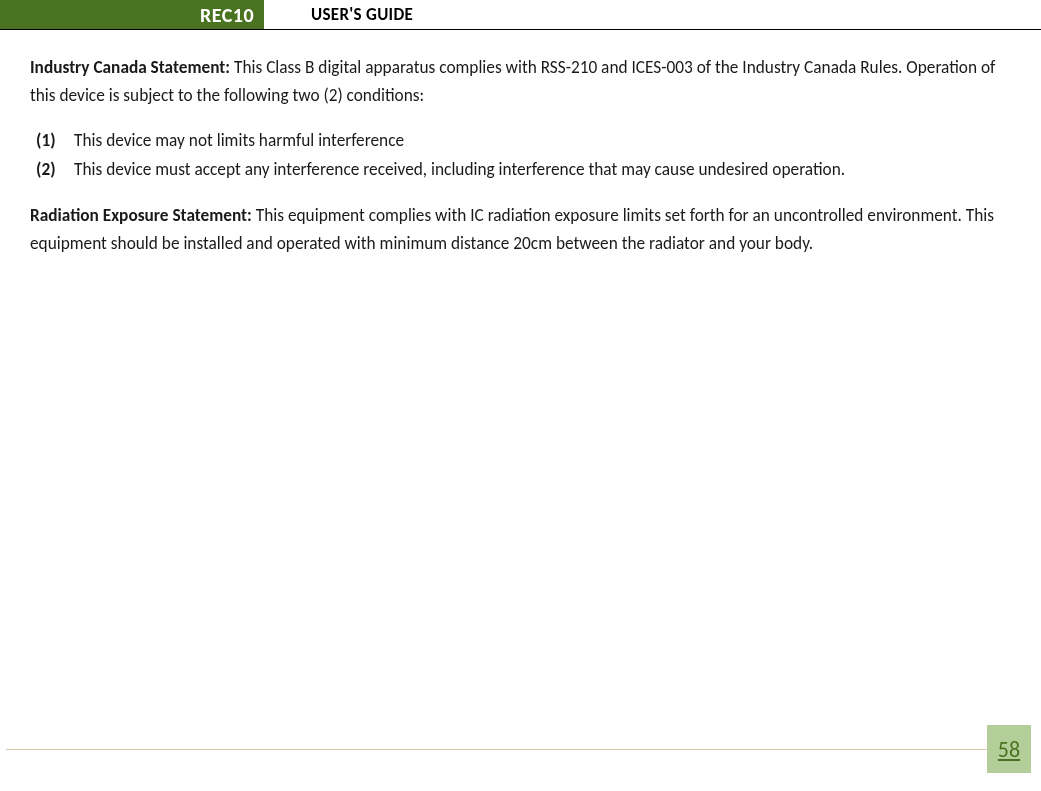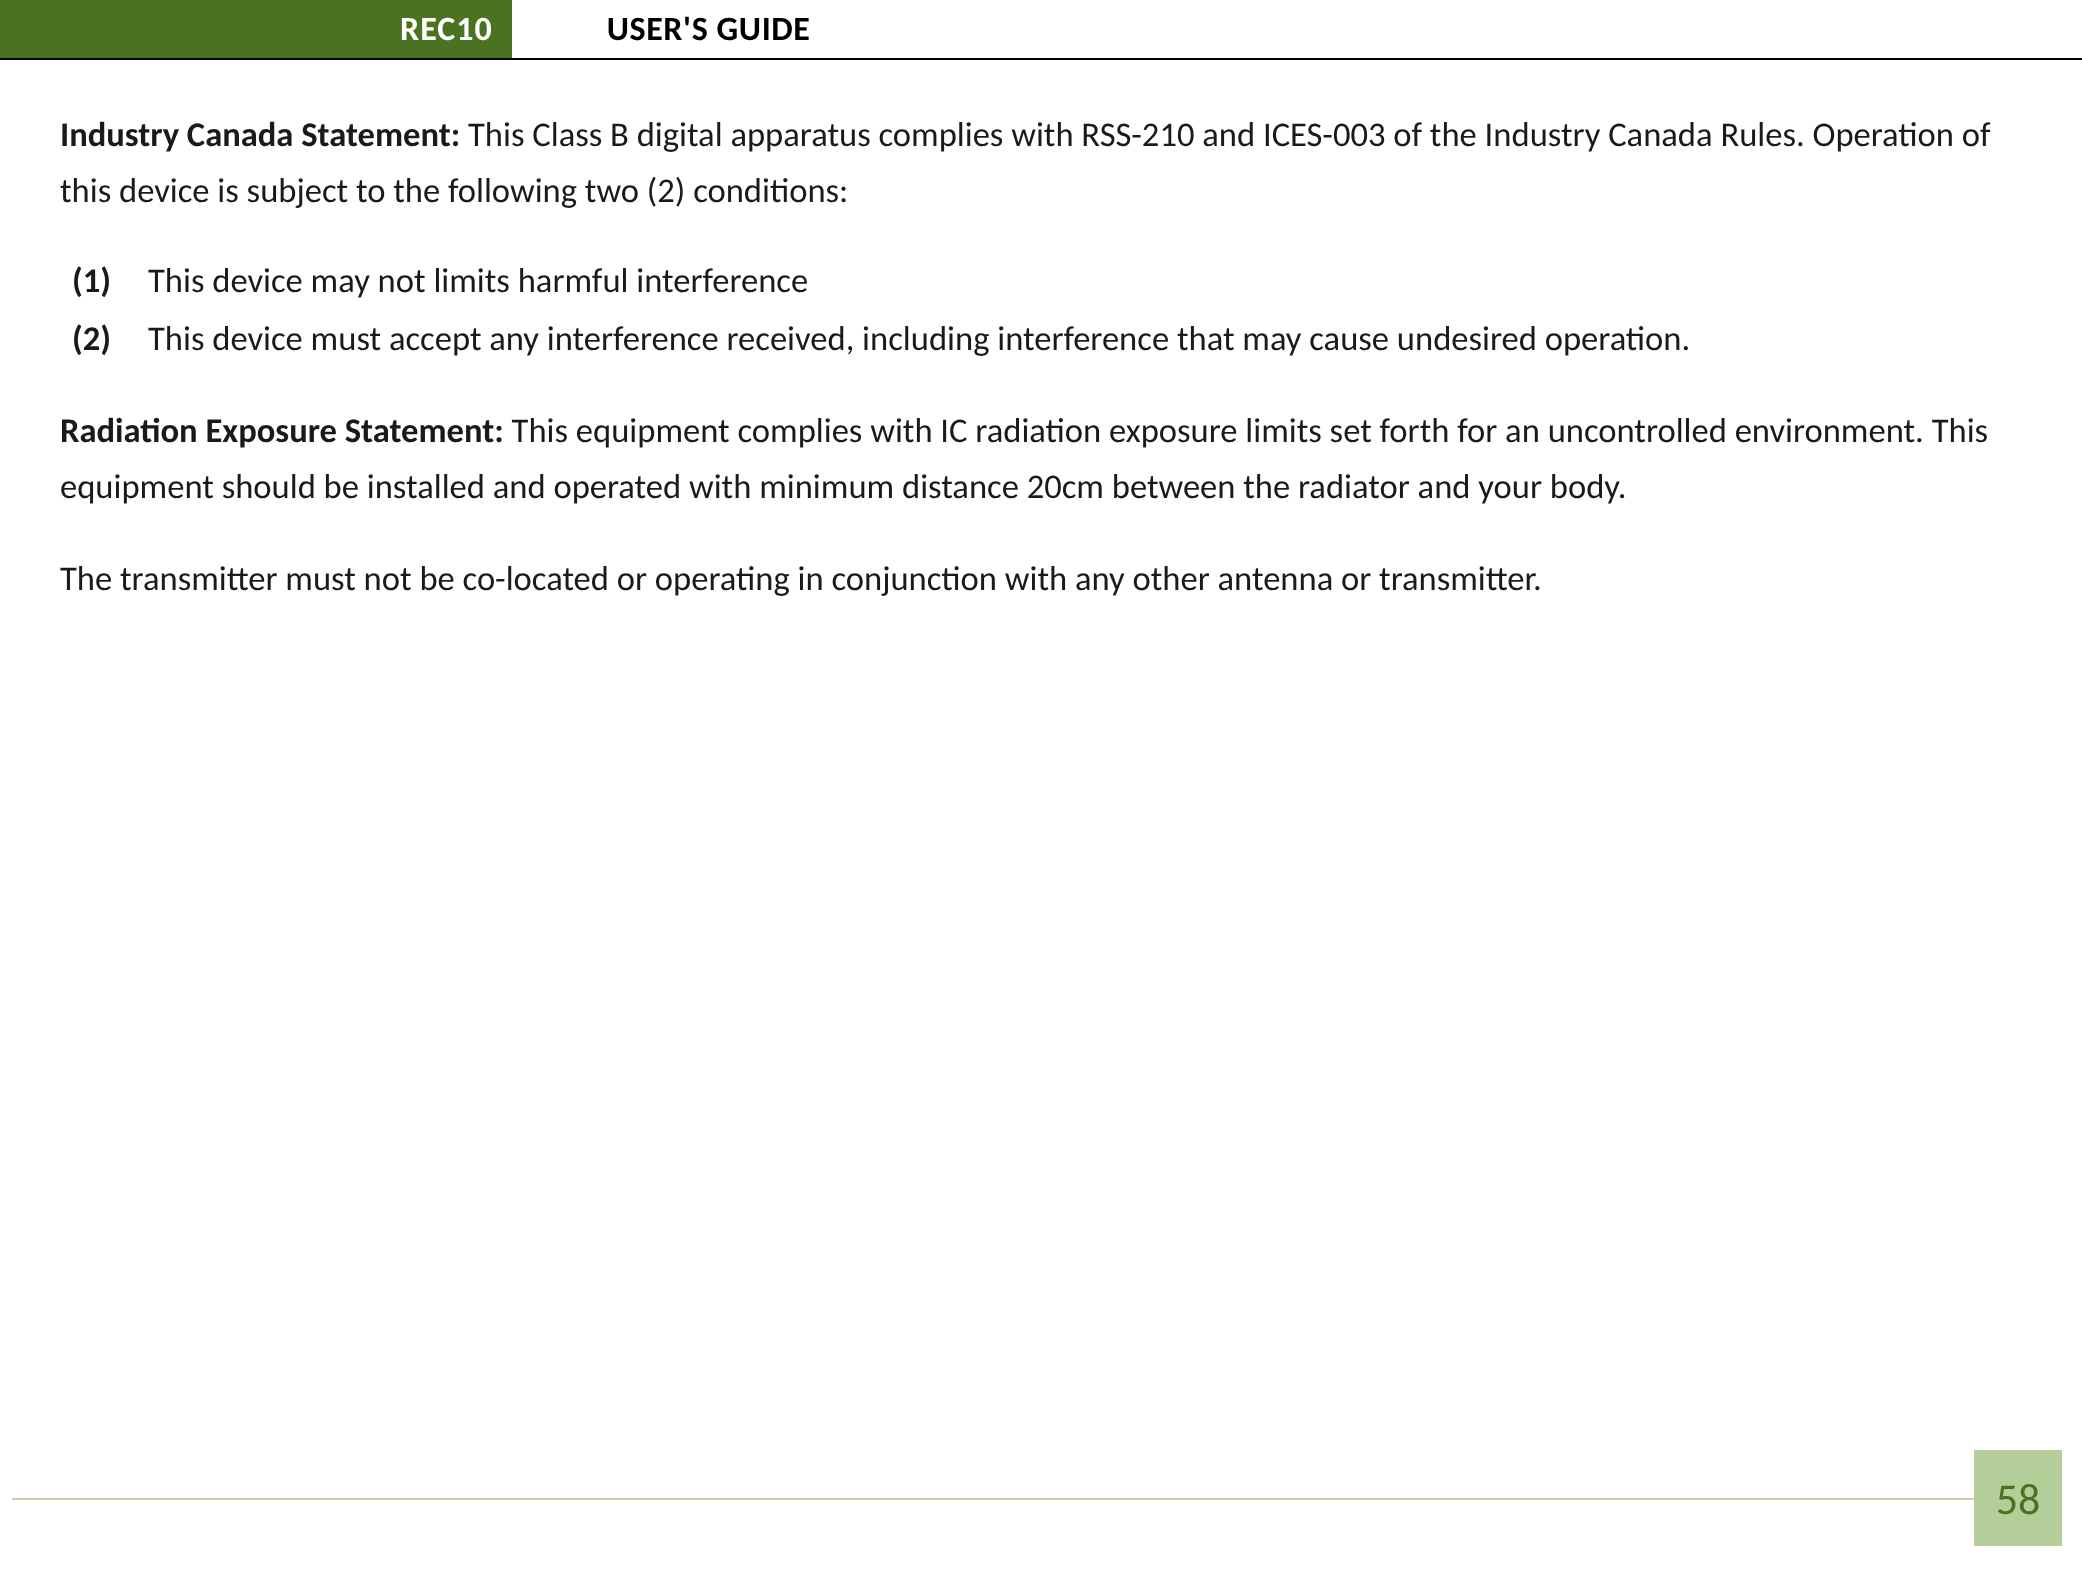--- a/index.html
+++ b/index.html
@@ -19,21 +19,21 @@
       display: flex;
       align-items: stretch;
       height: 30px;
       border-bottom: 1px solid #000;
       margin-bottom: 24px;
     }
     .header-badge {
       background: #4a7321;
       color: #ffffff;
       font-weight: bold;
-      font-size: 17px;
+      font-size: 20px;
       padding: 4px 10px 4px 200px;
       display: flex;
       align-items: center;
       letter-spacing: 0.5px;
       text-align: right;
     }
     .header-title {
       font-weight: bold;
       font-size: 17px;
       padding: 4px 0 4px 10px;
@@ -78,20 +78,21 @@
       width: 44px;
       height: 48px;
       display: flex;
       align-items: center;
       justify-content: center;
     }
     .page-number-box .num {
       color: #4a7321;
       font-size: 22px;
       font-weight: normal;
+      text-decoration: underline;
     }
     .page-number-rule {
       position: absolute;
       right: 54px;
       bottom: 41px;
       left: 6px;
       border-top: 1px solid #d9c7a7;
       height: 0;
     }
   </style>
@@ -117,22 +118,19 @@
     <div class="list-item">
       <span class="list-marker">(2)</span>
       <span class="list-text">This device must accept any interference received, including interference that may cause undesired operation.</span>
     </div>
   </div>
 
   <p class="para">
     <span class="bold">Radiation Exposure Statement:</span><span> This equipment complies with IC radiation exposure limits set forth for an uncontrolled environment.  This equipment should be installed and operated with minimum distance 20cm between the radiator and your body.</span>
   </p>
 
-  <p class="para">
-    <span>The transmitter must not be co-located or operating in conjunction with any other antenna or transmitter.</span>
-  </p>
 
 </div>
 
 <div class="page-number-rule"></div>
 <div class="page-number-box">
   <span class="num">58</span>
 </div>
 
 </body></html>

